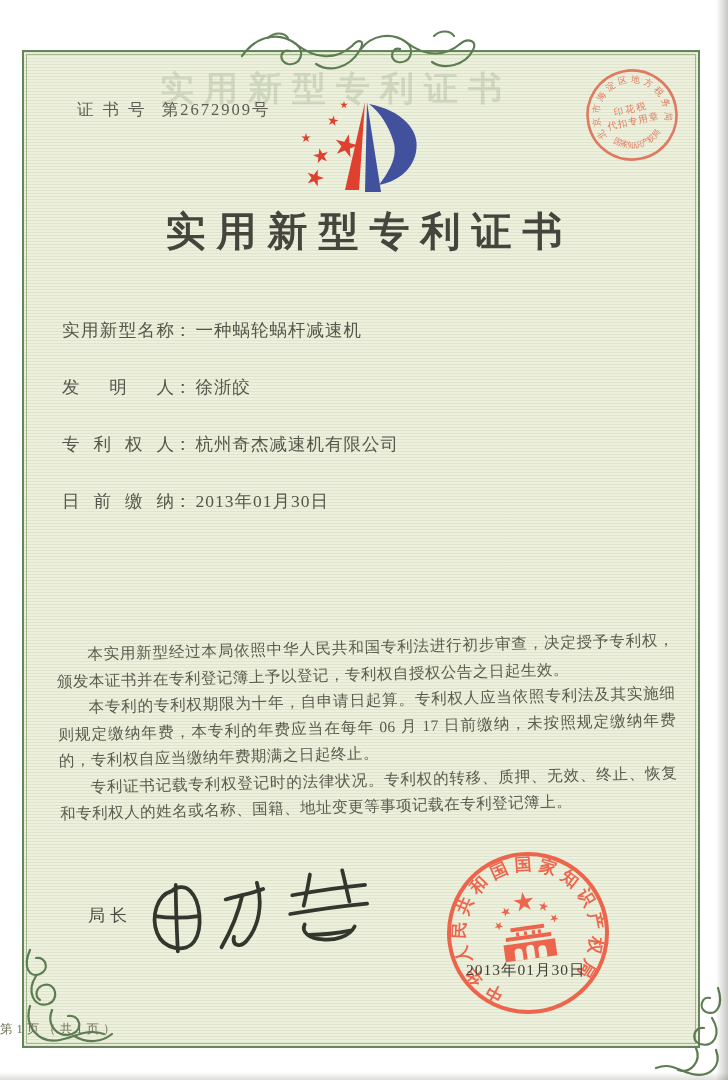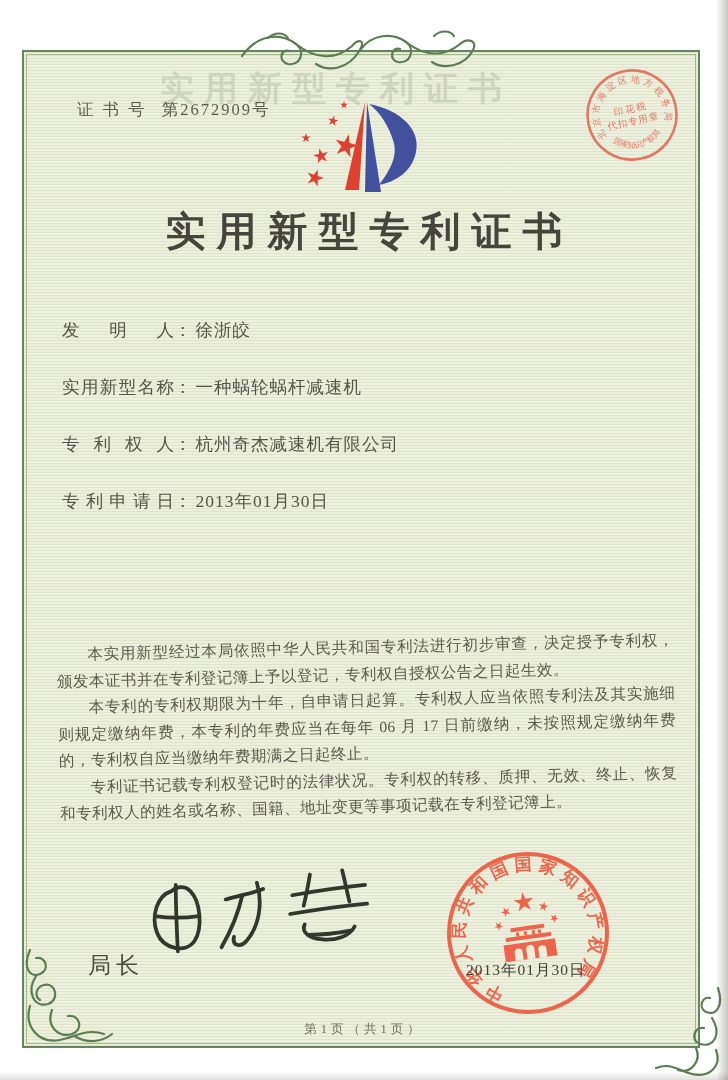--- a/index.html
+++ b/index.html
@@ -35,30 +35,30 @@
   .field{height:27px;margin-bottom:30px;font-size:17.5px;color:#56554b;white-space:nowrap;}
   .field .flabel{display:inline-block;width:112px;text-align:justify;text-align-last:justify;vertical-align:top;}
   .field .colon{margin-right:4px;}
   .field .fvalue{letter-spacing:1px;}
   
   .body-text{position:absolute;left:56px;top:642px;width:618px;z-index:6;
       transform:rotate(-1.4deg);transform-origin:left top;}
   .body-text p{margin:0;font-size:15.5px;line-height:26.5px;text-indent:2em;
       text-align:justify;color:#5c5a4f;letter-spacing:.5px;}
   
-  .signer-title{position:absolute;left:88px;top:950px;font-size:23px;letter-spacing:5px;color:#4c4b42;z-index:6;}
+  .signer-title{position:absolute;left:88px;top:904px;font-size:17px;letter-spacing:5px;color:#4c4b42;z-index:6;}
   .signature{position:absolute;left:140px;top:862px;width:240px;height:104px;z-index:6;}
   .signature path{fill:none;stroke:#33362d;stroke-width:3.6px;stroke-linecap:round;}
   
   .tax-seal{position:absolute;left:583px;top:66px;width:98px;height:98px;z-index:7;opacity:.88;}
   .main-seal{position:absolute;left:444px;top:849px;width:168px;height:168px;z-index:7;opacity:.92;}
   .issue-date{position:absolute;left:466px;top:960px;font-size:15.5px;letter-spacing:1px;
       color:#413f36;z-index:8;white-space:nowrap;}
   
-  .page-footer{position:absolute;left:0;top:1021px;width:100%;text-align:center;
+  .page-footer{position:absolute;left:0;top:1021px;width:100%;text-align:left;
       font-size:12.5px;letter-spacing:4px;color:#6e7058;z-index:6;}
 </style>
 </head>
 <body>
 
 <div id="page">
 
   <div class="frame"></div>
   <div class="texture"></div>
 
@@ -109,30 +109,30 @@
     </g>
     <path d="M77,6 L71,94 L57,94 Z" fill="#e04030"></path>
     <path d="M79,6 L93,96 L77,96 Z" fill="#41519e"></path>
     <path d="M81,8 C113,14 133,34 128,56 C124,76 107,86 91,89 C104,72 110,58 105,44 C100,29 92,16 81,8 Z" fill="#41519e"></path>
   </svg>
 
   <div class="main-title">实用新型专利证书</div>
 
   <div class="fields">
     <div class="field">
+      <span class="flabel">实用新型名称</span><span class="colon">：</span><span class="fvalue">一种蜗轮蜗杆减速机</span>
+    </div>
+    <div class="field">
       <span class="flabel">发明人</span><span class="colon">：</span><span class="fvalue">徐浙皎</span>
     </div>
     <div class="field">
-      <span class="flabel">实用新型名称</span><span class="colon">：</span><span class="fvalue">一种蜗轮蜗杆减速机</span>
-    </div>
-    <div class="field">
       <span class="flabel">专利权人</span><span class="colon">：</span><span class="fvalue">杭州奇杰减速机有限公司</span>
     </div>
     <div class="field">
-      <span class="flabel">专利申请日</span><span class="colon">：</span><span class="fvalue">2013年01月30日</span>
+      <span class="flabel">日前缴纳</span><span class="colon">：</span><span class="fvalue">2013年01月30日</span>
     </div>
   </div>
 
   <div class="body-text">
     <p>本实用新型经过本局依照中华人民共和国专利法进行初步审查，决定授予专利权，颁发本证书并在专利登记簿上予以登记，专利权自授权公告之日起生效。</p>
     <p>本专利的专利权期限为十年，自申请日起算。专利权人应当依照专利法及其实施细则规定缴纳年费，本专利的年费应当在每年 06 月 17 日前缴纳，未按照规定缴纳年费的，专利权自应当缴纳年费期满之日起终止。</p>
     <p>专利证书记载专利权登记时的法律状况。专利权的转移、质押、无效、终止、恢复和专利权人的姓名或名称、国籍、地址变更等事项记载在专利登记簿上。</p>
   </div>
 
   <div class="signer-title">局长</div>

